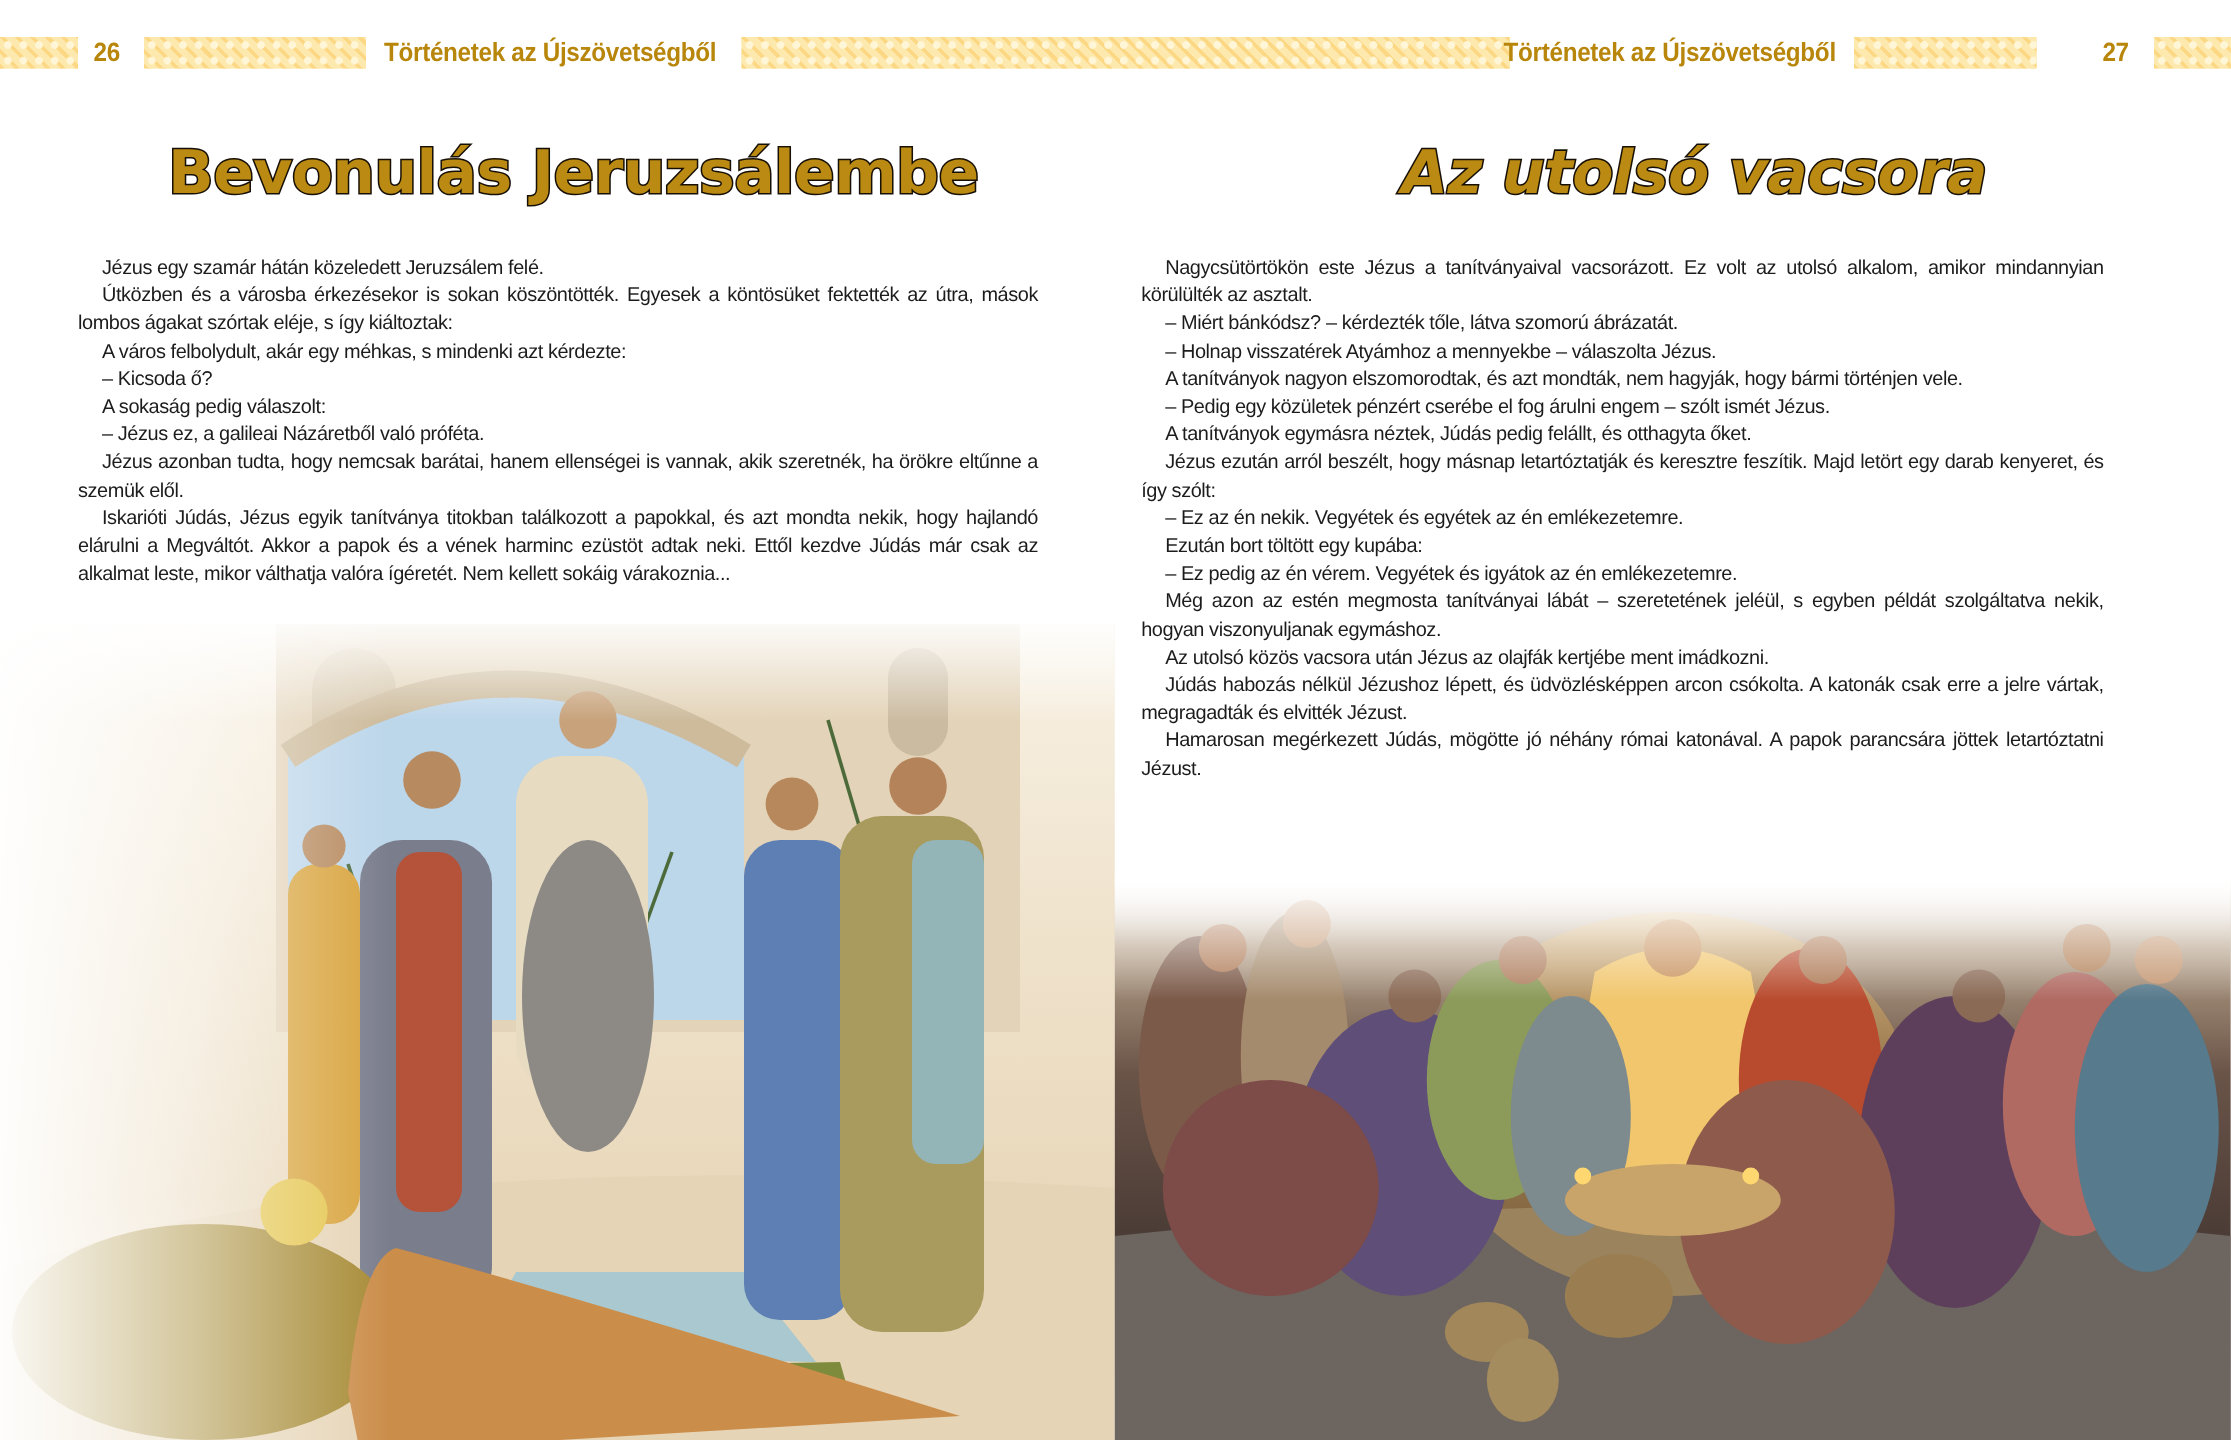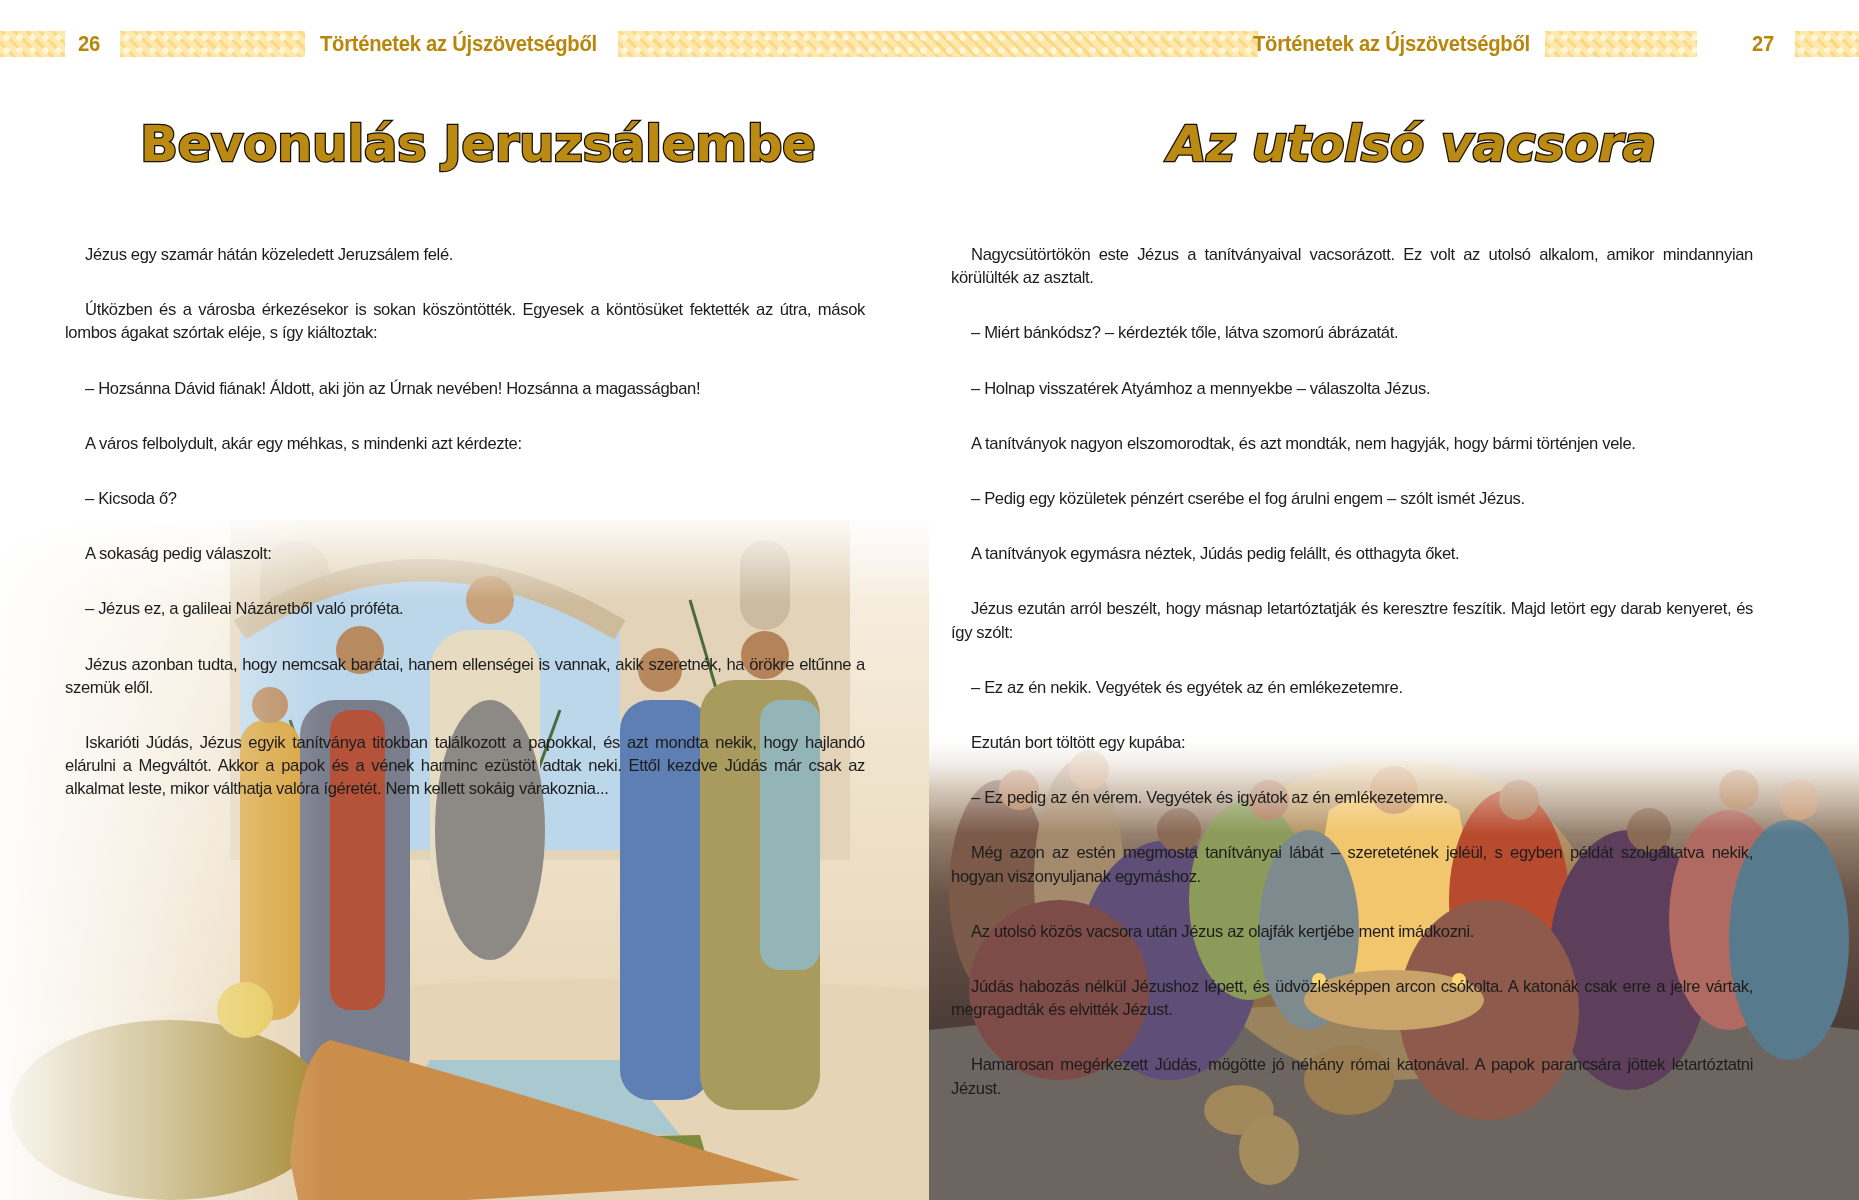--- a/index.html
+++ b/index.html
@@ -31,21 +31,21 @@
     paint-order: stroke fill;
     text-shadow: 0 0 1px #000;
     letter-spacing: -0.5px; white-space: nowrap; margin-top: 13px;
   }
 
   .body-text {
     position: absolute; font-family: "Liberation Sans", sans-serif;
     font-size: 16.6px; line-height: 23.2px; color: #1c1c1c;
     text-align: justify; letter-spacing: -0.35px;
   }
-  .body-text p { text-indent: 20px; margin-top: 32px; }
+  .body-text p { text-indent: 20px; }
 
   .illus { position: absolute; overflow: hidden; }
   .illus-left { left: 0; top: 520px; width: 929px; height: 680px;
     background:
       radial-gradient(ellipse at 60% 40%, rgba(255,255,255,0) 30%, rgba(255,255,255,0.0) 50%),
       linear-gradient(180deg, #f8f1e4 0%, #efe2cb 40%, #e9d8bb 70%, #f3e8d6 100%);
   }
   .illus-right { left: 929px; top: 730px; width: 930px; height: 470px;
     background: linear-gradient(180deg, #ffffff 0%, #b7a28a 12%, #6a5448 35%, #4a3b36 65%, #5d5250 100%);
   }
@@ -154,21 +154,20 @@
     <ellipse cx="310" cy="380" rx="35" ry="25" fill="#a1875a"></ellipse>
     <ellipse cx="420" cy="350" rx="45" ry="35" fill="#9a7e52"></ellipse>
     <ellipse cx="340" cy="420" rx="30" ry="35" fill="#a58c5e"></ellipse>
   </svg>
   <div class="fade-right"></div>
 </div>
 
 <div class="body-text" style="left:65px; top:211px; width:800px;">
   <p>Jézus egy szamár hátán közeledett Jeruzsálem felé.</p>
   <p>Útközben és a városba érkezésekor is sokan köszöntötték. Egyesek a köntösüket fektették az útra, mások lombos ágakat szórtak eléje, s így kiáltoztak:</p>
-  <p>– Hozsánna Dávid fiának! Áldott, aki jön az Úrnak nevében! Hozsánna a magasságban!</p>
   <p>A város felbolydult, akár egy méhkas, s mindenki azt kérdezte:</p>
   <p>– Kicsoda ő?</p>
   <p>A sokaság pedig válaszolt:</p>
   <p>– Jézus ez, a galileai Názáretből való próféta.</p>
   <p>Jézus azonban tudta, hogy nemcsak barátai, hanem ellenségei is vannak, akik szeretnék, ha örökre eltűnne a szemük elől.</p>
   <p>Iskarióti Júdás, Jézus egyik tanítványa titokban találkozott a papokkal, és azt mondta nekik, hogy hajlandó elárulni a Megváltót. Akkor a papok és a vének harminc ezüstöt adtak neki. Ettől kezdve Júdás már csak az alkalmat leste, mikor válthatja valóra ígéretét. Nem kellett sokáig várakoznia...</p>
 </div>
 
 <div class="body-text" style="left:951px; top:211px; width:802px;">
   <p>Nagycsütörtökön este Jézus a tanítványaival vacsorázott. Ez volt az utolsó alkalom, amikor mindannyian körülülték az asztalt.</p>

